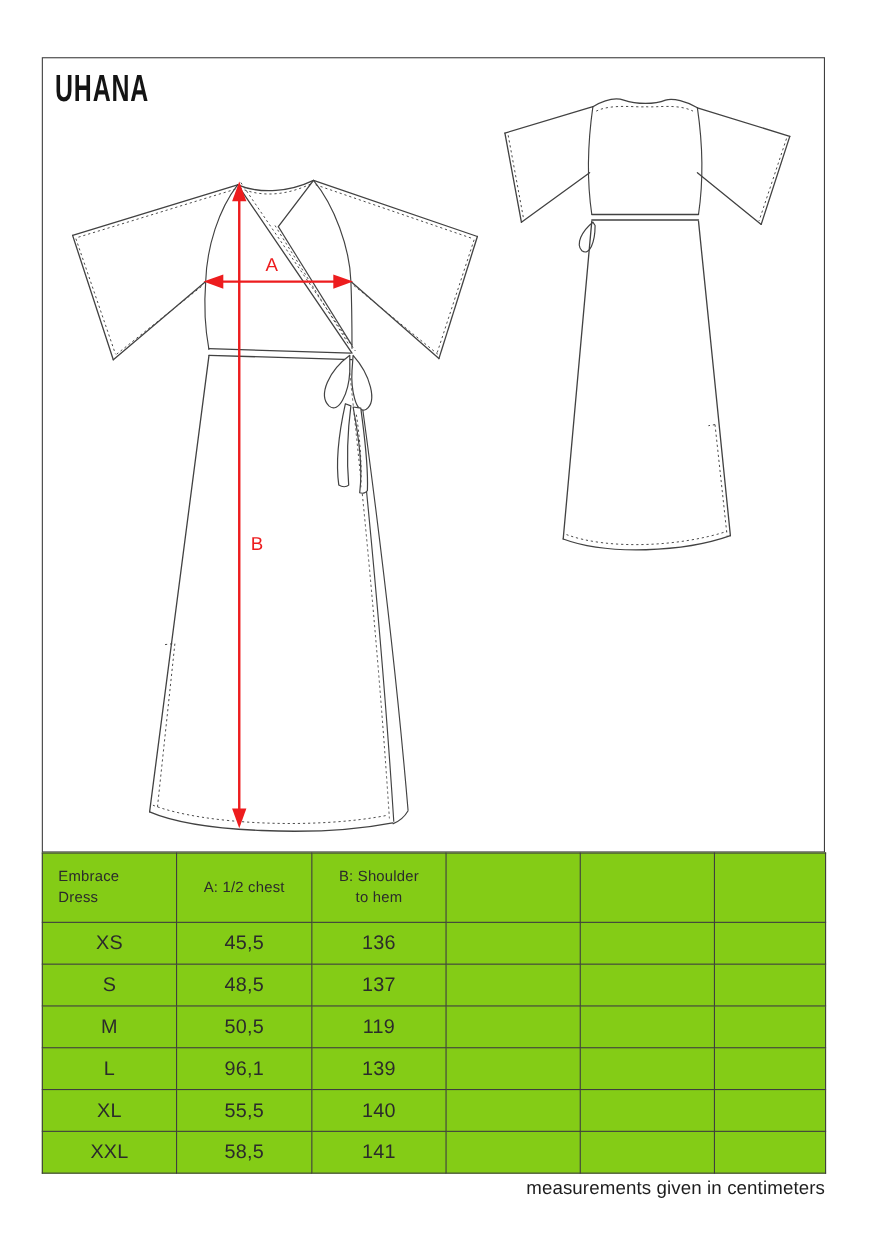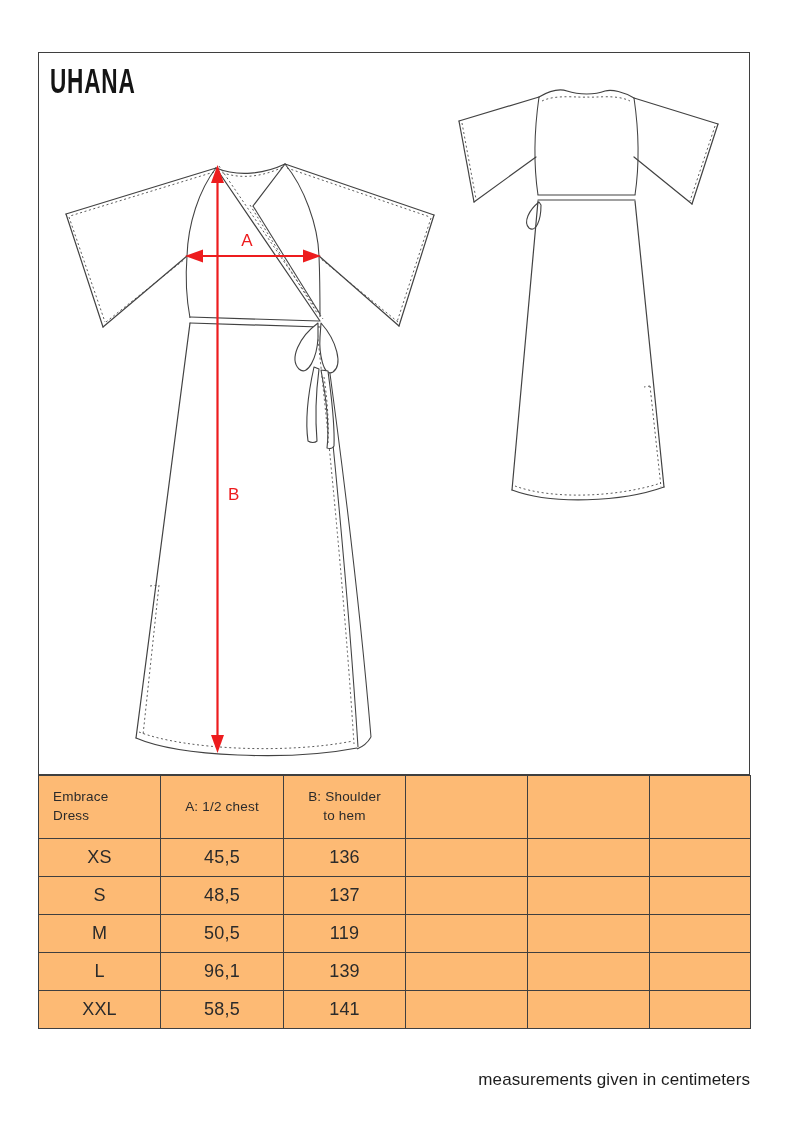--- a/index.html
+++ b/index.html
@@ -32,21 +32,21 @@
   .ln   { fill:none; stroke:#424242; stroke-width:1.2; stroke-linejoin:round; stroke-linecap:round; }
   .lnt  { fill:none; stroke:#424242; stroke-width:1.05; stroke-linejoin:round; }
   .dot  { fill:none; stroke:#4a4a4a; stroke-width:0.9; stroke-dasharray:2 2.6; stroke-linecap:butt; }
   .fillw{ fill:#ffffff; stroke:#424242; stroke-width:1.1; stroke-linejoin:round; }
   .rline{ fill:none; stroke-width:2.2; }
   .rlabel{ font-family:"Liberation Sans", sans-serif; font-size:17px; }
 
   table.size-table {
     position:absolute; left:38px; top:775px; width:712px;
     border-collapse:collapse; table-layout:fixed;
-    background:#fdba74;
+    background:#84cc16;
   }
   table.size-table td {
     border:1.6px solid #3f3f3f;
     text-align:center; vertical-align:middle;
     font-size:18px; color:#2b2b2b;
     height:38px;
     letter-spacing:0.2px;
   }
   table.size-table tr.head td {
     height:63px; font-size:13.5px; line-height:1.4; padding:0 20px;
@@ -207,20 +207,28 @@
     </tr>
     <tr>
       <td>L</td>
       <td>96,1</td>
       <td>139</td>
       <td></td>
           <td></td>
           <td></td>
     </tr>
     <tr>
+      <td>XL</td>
+      <td>55,5</td>
+      <td>140</td>
+      <td></td>
+          <td></td>
+          <td></td>
+    </tr>
+    <tr>
       <td>XXL</td>
       <td>58,5</td>
       <td>141</td>
       <td></td>
           <td></td>
           <td></td>
     </tr>
   </tbody>
     </table>
 

